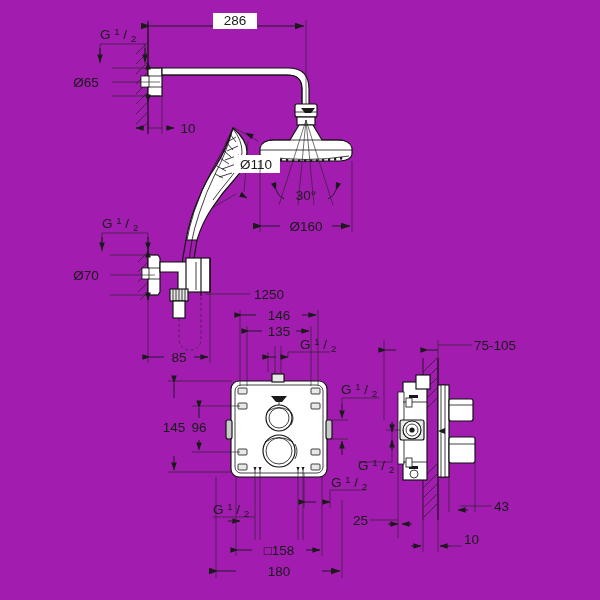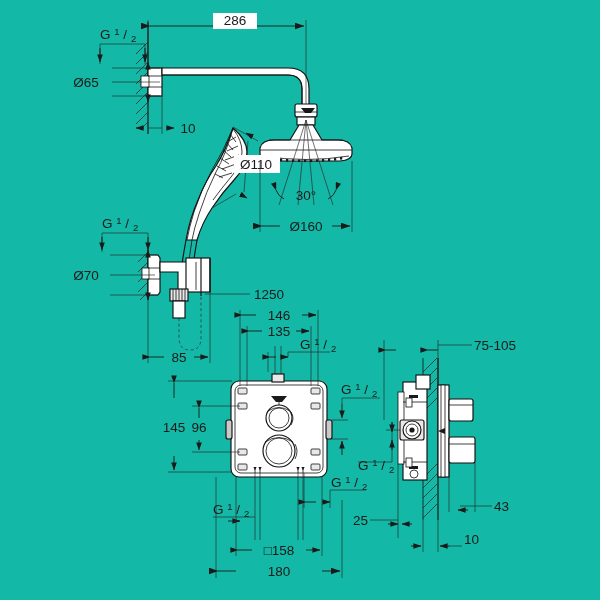--- a/index.html
+++ b/index.html
@@ -11,21 +11,21 @@
   body {
     width: 600px;
     height: 600px;
     font-family: "Liberation Sans", sans-serif;
     overflow: hidden;
   }
   #sheet {
     position: relative;
     width: 600px;
     height: 600px;
-    background: #14b8a6;
+    background: #a21caf;
   }
   #sheet svg {
     position: absolute;
     top: 0;
     left: 0;
     width: 600px;
     height: 600px;
   }
   .dimtxt {
     font-family: "Liberation Sans", sans-serif;

